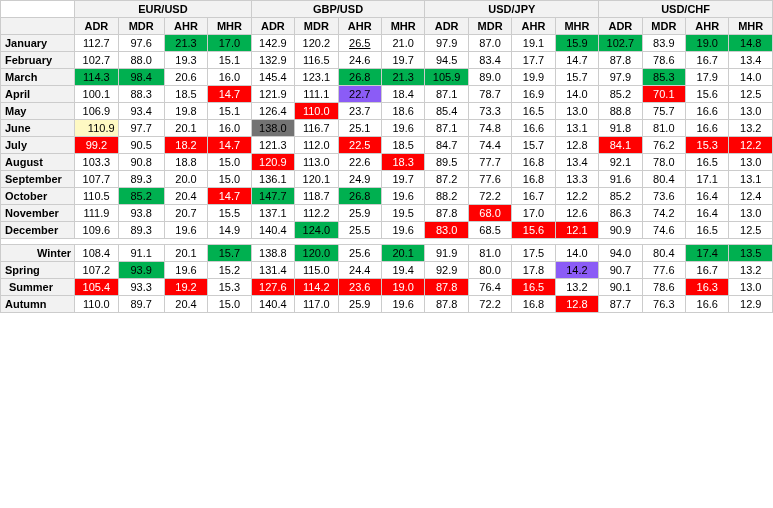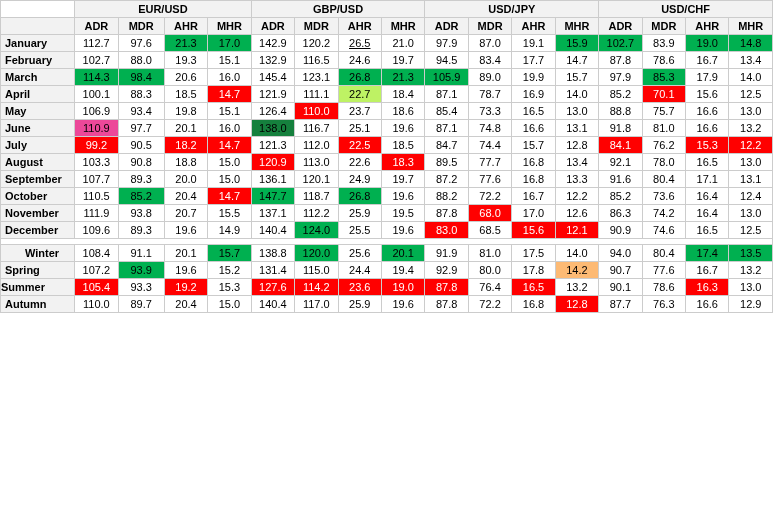--- a/index.html
+++ b/index.html
@@ -104,21 +104,21 @@
         <td style="border: 1px solid rgb(204, 204, 204); text-align: center; padding: 2px 3px; background: rgb(255, 255, 255); color: rgb(0, 0, 0);">14.0</td>
       </tr>
       <tr>
         <td class="row-header" style="text-align: left; font-weight: bold; background: rgb(242, 242, 242); padding-left: 4px; border: 1px solid rgb(204, 204, 204);">April</td>
         <td style="border: 1px solid rgb(204, 204, 204); text-align: center; padding: 2px 3px; background: rgb(255, 255, 255); color: rgb(0, 0, 0);">100.1</td>
         <td style="border: 1px solid rgb(204, 204, 204); text-align: center; padding: 2px 3px; background: rgb(255, 255, 255); color: rgb(0, 0, 0);">88.3</td>
         <td style="border: 1px solid rgb(204, 204, 204); text-align: center; padding: 2px 3px; background: rgb(255, 255, 255); color: rgb(0, 0, 0);">18.5</td>
         <td style="border: 1px solid rgb(204, 204, 204); text-align: center; padding: 2px 3px; background: rgb(255, 0, 0); color: rgb(255, 255, 255);">14.7</td>
         <td style="border: 1px solid rgb(204, 204, 204); text-align: center; padding: 2px 3px; background: rgb(255, 255, 255); color: rgb(0, 0, 0);">121.9</td>
         <td style="border: 1px solid rgb(204, 204, 204); text-align: center; padding: 2px 3px; background: rgb(255, 255, 255); color: rgb(0, 0, 0);">111.1</td>
-        <td style="border: 1px solid rgb(204, 204, 204); text-align: center; padding: 2px 3px; background: #bef264; color: rgb(0, 0, 0);">22.7</td>
+        <td style="border: 1px solid rgb(204, 204, 204); text-align: center; padding: 2px 3px; background: #8b5cf6; color: rgb(0, 0, 0);">22.7</td>
         <td style="border: 1px solid rgb(204, 204, 204); text-align: center; padding: 2px 3px; background: rgb(255, 255, 255); color: rgb(0, 0, 0);">18.4</td>
         <td style="border: 1px solid rgb(204, 204, 204); text-align: center; padding: 2px 3px; background: rgb(255, 255, 255); color: rgb(0, 0, 0);">87.1</td>
         <td style="border: 1px solid rgb(204, 204, 204); text-align: center; padding: 2px 3px; background: rgb(255, 255, 255); color: rgb(0, 0, 0);">78.7</td>
         <td style="border: 1px solid rgb(204, 204, 204); text-align: center; padding: 2px 3px; background: rgb(255, 255, 255); color: rgb(0, 0, 0);">16.9</td>
         <td style="border: 1px solid rgb(204, 204, 204); text-align: center; padding: 2px 3px; background: rgb(255, 255, 255); color: rgb(0, 0, 0);">14.0</td>
         <td style="border: 1px solid rgb(204, 204, 204); text-align: center; padding: 2px 3px; background: rgb(255, 255, 255); color: rgb(0, 0, 0);">85.2</td>
         <td style="border: 1px solid rgb(204, 204, 204); text-align: center; padding: 2px 3px; background: rgb(255, 0, 0); color: rgb(255, 255, 255);">70.1</td>
         <td style="border: 1px solid rgb(204, 204, 204); text-align: center; padding: 2px 3px; background: rgb(255, 255, 255); color: rgb(0, 0, 0);">15.6</td>
         <td style="border: 1px solid rgb(204, 204, 204); text-align: center; padding: 2px 3px; background: rgb(255, 255, 255); color: rgb(0, 0, 0);">12.5</td>
       </tr>
@@ -136,25 +136,25 @@
         <td style="border: 1px solid rgb(204, 204, 204); text-align: center; padding: 2px 3px; background: rgb(255, 255, 255); color: rgb(0, 0, 0);">73.3</td>
         <td style="border: 1px solid rgb(204, 204, 204); text-align: center; padding: 2px 3px; background: rgb(255, 255, 255); color: rgb(0, 0, 0);">16.5</td>
         <td style="border: 1px solid rgb(204, 204, 204); text-align: center; padding: 2px 3px; background: rgb(255, 255, 255); color: rgb(0, 0, 0);">13.0</td>
         <td style="border: 1px solid rgb(204, 204, 204); text-align: center; padding: 2px 3px; background: rgb(255, 255, 255); color: rgb(0, 0, 0);">88.8</td>
         <td style="border: 1px solid rgb(204, 204, 204); text-align: center; padding: 2px 3px; background: rgb(255, 255, 255); color: rgb(0, 0, 0);">75.7</td>
         <td style="border: 1px solid rgb(204, 204, 204); text-align: center; padding: 2px 3px; background: rgb(255, 255, 255); color: rgb(0, 0, 0);">16.6</td>
         <td style="border: 1px solid rgb(204, 204, 204); text-align: center; padding: 2px 3px; background: rgb(255, 255, 255); color: rgb(0, 0, 0);">13.0</td>
       </tr>
       <tr>
         <td class="row-header" style="text-align: left; font-weight: bold; background: rgb(242, 242, 242); padding-left: 4px; border: 1px solid rgb(204, 204, 204);">June</td>
-        <td style="border: 1px solid rgb(204, 204, 204); text-align: center; padding: 2px 3px; background: #ec4899; color: rgb(0, 0, 0);">110.9</td>
+        <td style="border: 1px solid rgb(204, 204, 204); text-align: right; padding: 2px 3px; background: #fef9c3; color: rgb(0, 0, 0);">110.9</td>
         <td style="border: 1px solid rgb(204, 204, 204); text-align: center; padding: 2px 3px; background: rgb(255, 255, 255); color: rgb(0, 0, 0);">97.7</td>
         <td style="border: 1px solid rgb(204, 204, 204); text-align: center; padding: 2px 3px; background: rgb(255, 255, 255); color: rgb(0, 0, 0);">20.1</td>
         <td style="border: 1px solid rgb(204, 204, 204); text-align: center; padding: 2px 3px; background: rgb(255, 255, 255); color: rgb(0, 0, 0);">16.0</td>
-        <td style="border: 1px solid rgb(204, 204, 204); text-align: center; padding: 2px 3px; background: #15803d; color: rgb(0, 0, 0);">138.0</td>
+        <td style="border: 1px solid rgb(204, 204, 204); text-align: center; padding: 2px 3px; background: #737373; color: rgb(0, 0, 0);">138.0</td>
         <td style="border: 1px solid rgb(204, 204, 204); text-align: center; padding: 2px 3px; background: rgb(255, 255, 255); color: rgb(0, 0, 0);">116.7</td>
         <td style="border: 1px solid rgb(204, 204, 204); text-align: center; padding: 2px 3px; background: rgb(255, 255, 255); color: rgb(0, 0, 0);">25.1</td>
         <td style="border: 1px solid rgb(204, 204, 204); text-align: center; padding: 2px 3px; background: rgb(255, 255, 255); color: rgb(0, 0, 0);">19.6</td>
         <td style="border: 1px solid rgb(204, 204, 204); text-align: center; padding: 2px 3px; background: rgb(255, 255, 255); color: rgb(0, 0, 0);">87.1</td>
         <td style="border: 1px solid rgb(204, 204, 204); text-align: center; padding: 2px 3px; background: rgb(255, 255, 255); color: rgb(0, 0, 0);">74.8</td>
         <td style="border: 1px solid rgb(204, 204, 204); text-align: center; padding: 2px 3px; background: rgb(255, 255, 255); color: rgb(0, 0, 0);">16.6</td>
         <td style="border: 1px solid rgb(204, 204, 204); text-align: center; padding: 2px 3px; background: rgb(255, 255, 255); color: rgb(0, 0, 0);">13.1</td>
         <td style="border: 1px solid rgb(204, 204, 204); text-align: center; padding: 2px 3px; background: rgb(255, 255, 255); color: rgb(0, 0, 0);">91.8</td>
         <td style="border: 1px solid rgb(204, 204, 204); text-align: center; padding: 2px 3px; background: rgb(255, 255, 255); color: rgb(0, 0, 0);">81.0</td>
         <td style="border: 1px solid rgb(204, 204, 204); text-align: center; padding: 2px 3px; background: rgb(255, 255, 255); color: rgb(0, 0, 0);">16.6</td>
@@ -275,21 +275,21 @@
         <td style="border: 1px solid rgb(204, 204, 204); text-align: center; padding: 2px 3px; background: rgb(255, 255, 255); color: rgb(0, 0, 0);">12.5</td>
       </tr>
     </tbody>
   <tbody>
     <tr>
       <td colspan="17" style="height:6px;background:#fff;border-left:none;border-right:none;border:1px solid #ccc;"></td>
     </tr>
   </tbody>
   <tbody id="seasons-body">
   <tr>
-        <td class="row-header" style="text-align: center; font-weight: bold; background: rgb(242, 242, 242); padding-left: 12px; border: 1px solid rgb(204, 204, 204);">Winter</td>
+        <td class="row-header" style="text-align: right; font-weight: bold; background: rgb(242, 242, 242); padding-left: 12px; border: 1px solid rgb(204, 204, 204);">Winter</td>
         <td style="border: 1px solid rgb(204, 204, 204); text-align: center; padding: 2px 3px; background: rgb(255, 255, 255); color: rgb(0, 0, 0);">108.4</td>
         <td style="border: 1px solid rgb(204, 204, 204); text-align: center; padding: 2px 3px; background: rgb(255, 255, 255); color: rgb(0, 0, 0);">91.1</td>
         <td style="border: 1px solid rgb(204, 204, 204); text-align: center; padding: 2px 3px; background: rgb(255, 255, 255); color: rgb(0, 0, 0);">20.1</td>
         <td style="border: 1px solid rgb(204, 204, 204); text-align: center; padding: 2px 3px; background: rgb(0, 176, 80); color: rgb(0, 0, 0);">15.7</td>
         <td style="border: 1px solid rgb(204, 204, 204); text-align: center; padding: 2px 3px; background: rgb(255, 255, 255); color: rgb(0, 0, 0);">138.8</td>
         <td style="border: 1px solid rgb(204, 204, 204); text-align: center; padding: 2px 3px; background: rgb(0, 176, 80); color: rgb(0, 0, 0);">120.0</td>
         <td style="border: 1px solid rgb(204, 204, 204); text-align: center; padding: 2px 3px; background: rgb(255, 255, 255); color: rgb(0, 0, 0);">25.6</td>
         <td style="border: 1px solid rgb(204, 204, 204); text-align: center; padding: 2px 3px; background: rgb(0, 176, 80); color: rgb(0, 0, 0);">20.1</td>
         <td style="border: 1px solid rgb(204, 204, 204); text-align: center; padding: 2px 3px; background: rgb(255, 255, 255); color: rgb(0, 0, 0);">91.9</td>
         <td style="border: 1px solid rgb(204, 204, 204); text-align: center; padding: 2px 3px; background: rgb(255, 255, 255); color: rgb(0, 0, 0);">81.0</td>
@@ -306,28 +306,28 @@
         <td style="border: 1px solid rgb(204, 204, 204); text-align: center; padding: 2px 3px; background: rgb(0, 176, 80); color: rgb(0, 0, 0);">93.9</td>
         <td style="border: 1px solid rgb(204, 204, 204); text-align: center; padding: 2px 3px; background: rgb(255, 255, 255); color: rgb(0, 0, 0);">19.6</td>
         <td style="border: 1px solid rgb(204, 204, 204); text-align: center; padding: 2px 3px; background: rgb(255, 255, 255); color: rgb(0, 0, 0);">15.2</td>
         <td style="border: 1px solid rgb(204, 204, 204); text-align: center; padding: 2px 3px; background: rgb(255, 255, 255); color: rgb(0, 0, 0);">131.4</td>
         <td style="border: 1px solid rgb(204, 204, 204); text-align: center; padding: 2px 3px; background: rgb(255, 255, 255); color: rgb(0, 0, 0);">115.0</td>
         <td style="border: 1px solid rgb(204, 204, 204); text-align: center; padding: 2px 3px; background: rgb(255, 255, 255); color: rgb(0, 0, 0);">24.4</td>
         <td style="border: 1px solid rgb(204, 204, 204); text-align: center; padding: 2px 3px; background: rgb(255, 255, 255); color: rgb(0, 0, 0);">19.4</td>
         <td style="border: 1px solid rgb(204, 204, 204); text-align: center; padding: 2px 3px; background: rgb(255, 255, 255); color: rgb(0, 0, 0);">92.9</td>
         <td style="border: 1px solid rgb(204, 204, 204); text-align: center; padding: 2px 3px; background: rgb(255, 255, 255); color: rgb(0, 0, 0);">80.0</td>
         <td style="border: 1px solid rgb(204, 204, 204); text-align: center; padding: 2px 3px; background: rgb(255, 255, 255); color: rgb(0, 0, 0);">17.8</td>
-        <td style="border: 1px solid rgb(204, 204, 204); text-align: center; padding: 2px 3px; background: #fdba74; color: rgb(0, 0, 0);">14.2</td>
+        <td style="border: 1px solid rgb(204, 204, 204); text-align: center; padding: 2px 3px; background: #8b5cf6; color: rgb(0, 0, 0);">14.2</td>
         <td style="border: 1px solid rgb(204, 204, 204); text-align: center; padding: 2px 3px; background: rgb(255, 255, 255); color: rgb(0, 0, 0);">90.7</td>
         <td style="border: 1px solid rgb(204, 204, 204); text-align: center; padding: 2px 3px; background: rgb(255, 255, 255); color: rgb(0, 0, 0);">77.6</td>
         <td style="border: 1px solid rgb(204, 204, 204); text-align: center; padding: 2px 3px; background: rgb(255, 255, 255); color: rgb(0, 0, 0);">16.7</td>
         <td style="border: 1px solid rgb(204, 204, 204); text-align: center; padding: 2px 3px; background: rgb(255, 255, 255); color: rgb(0, 0, 0);">13.2</td>
       </tr>
       <tr>
-        <td class="row-header" style="text-align: left; font-weight: bold; background: rgb(242, 242, 242); padding-left: 0; border: 1px solid rgb(204, 204, 204);">Summer</td>
+        <td class="row-header" style="text-align: left; font-weight: bold; background: rgb(242, 242, 242); padding-left: 8px; border: 1px solid rgb(204, 204, 204);">Summer</td>
         <td style="border: 1px solid rgb(204, 204, 204); text-align: center; padding: 2px 3px; background: rgb(255, 0, 0); color: rgb(255, 255, 255);">105.4</td>
         <td style="border: 1px solid rgb(204, 204, 204); text-align: center; padding: 2px 3px; background: rgb(255, 255, 255); color: rgb(0, 0, 0);">93.3</td>
         <td style="border: 1px solid rgb(204, 204, 204); text-align: center; padding: 2px 3px; background: rgb(255, 0, 0); color: rgb(255, 255, 255);">19.2</td>
         <td style="border: 1px solid rgb(204, 204, 204); text-align: center; padding: 2px 3px; background: rgb(255, 255, 255); color: rgb(0, 0, 0);">15.3</td>
         <td style="border: 1px solid rgb(204, 204, 204); text-align: center; padding: 2px 3px; background: rgb(255, 0, 0); color: rgb(255, 255, 255);">127.6</td>
         <td style="border: 1px solid rgb(204, 204, 204); text-align: center; padding: 2px 3px; background: rgb(255, 0, 0); color: rgb(255, 255, 255);">114.2</td>
         <td style="border: 1px solid rgb(204, 204, 204); text-align: center; padding: 2px 3px; background: rgb(255, 0, 0); color: rgb(255, 255, 255);">23.6</td>
         <td style="border: 1px solid rgb(204, 204, 204); text-align: center; padding: 2px 3px; background: rgb(255, 0, 0); color: rgb(255, 255, 255);">19.0</td>
         <td style="border: 1px solid rgb(204, 204, 204); text-align: center; padding: 2px 3px; background: rgb(255, 0, 0); color: rgb(255, 255, 255);">87.8</td>
         <td style="border: 1px solid rgb(204, 204, 204); text-align: center; padding: 2px 3px; background: rgb(255, 255, 255); color: rgb(0, 0, 0);">76.4</td>

